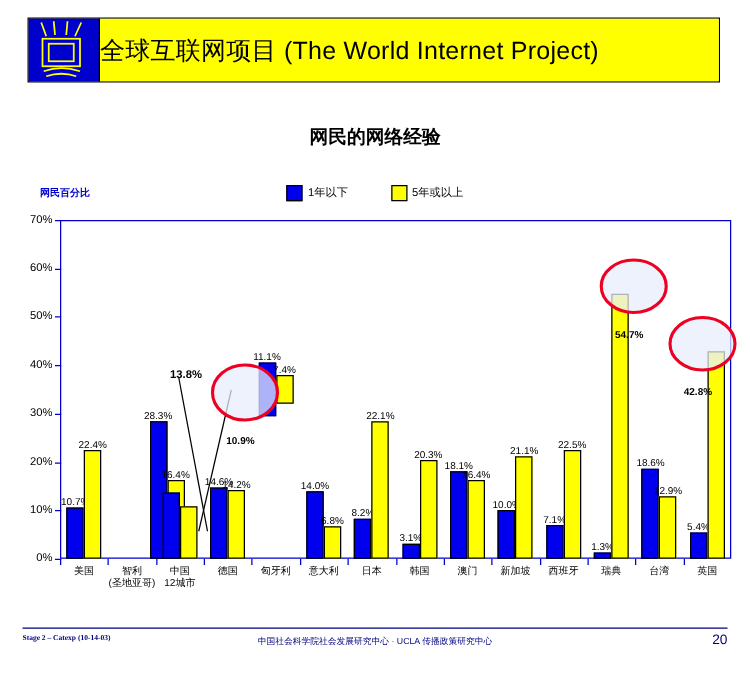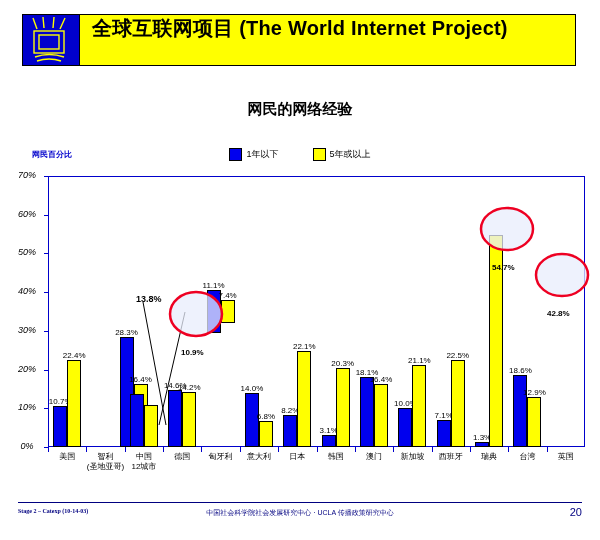--- a/index.html
+++ b/index.html
@@ -12,22 +12,22 @@
   #title-banner{
     position:absolute;left:22px;top:14px;width:554px;height:52px;
     border:1px solid #000;box-sizing:border-box;display:flex;align-items:stretch;
   }
   #banner-logo{
     width:56px;background:#0000cc;border-right:1px solid #000;
     position:relative;flex:0 0 56px;
   }
   #banner-logo svg{position:absolute;left:0;top:0;}
   #banner-text-wrap{
-    flex:1;background:#ffff00;display:flex;
-    padding-left:12px;box-sizing:border-box;font-weight:bold;
+    flex:1;background:#ffff00;display:flex;align-items:center;
+    box-sizing:border-box;
   }
   #banner-text{
     font-size:20px;color:#000;white-space:nowrap;letter-spacing:.2px;
   }
   
   #chart-title{
     position:absolute;left:0;top:100px;width:600px;text-align:center;
     font-size:15px;font-weight:bold;color:#000;
   }
   
@@ -47,22 +47,22 @@
   #plot{
     position:absolute;left:48px;top:176px;width:537px;height:271px;
   }
   #plot-frame{
     position:absolute;left:0;top:0;width:100%;height:100%;
     border-left:1.5px solid #0000cc;border-top:1.5px solid #0000cc;
     border-right:1.5px solid #0000cc;border-bottom:1.5px solid #0000cc;
     box-sizing:border-box;
   }
   .ytick{
-    position:absolute;left:-36px;width:30px;text-align:center;
-    font-size:9px;color:#000;transform:translateY(-6px);font-style:italic;
+    position:absolute;left:-36px;width:30px;text-align:right;
+    font-size:9px;color:#000;transform:translateY(-6px);
   }
   .ytick-mark{
     position:absolute;left:-4px;width:5px;height:1px;background:#0000cc;
   }
   #bars{position:absolute;left:0;top:0;width:100%;height:100%;}
   .group{
     position:absolute;bottom:0;display:flex;align-items:flex-end;
     justify-content:center;gap:0px;height:100%;
   }
   .bar{width:14px;border:1px solid #000;box-sizing:border-box;position:relative;}
@@ -209,21 +209,21 @@
         </div>
         <div class="bar yellow" style="height: 26.3257px;">
           <span class="bar-label">6.8%</span>
         </div>
       </div>
       <div class="xtick-mark" style="left: 191.786px; position: absolute; bottom: -5px;"></div>
       <div class="group" style="left: 230.143px; width: 38.3571px;">
         <div class="bar blue" style="height: 31.7457px;">
           <span class="bar-label">8.2%</span>
         </div>
-        <div class="bar yellow" style="height: 96px;">
+        <div class="bar yellow" style="height: 110px;">
           <span class="bar-label">22.1%</span>
         </div>
       </div>
       <div class="xtick-mark" style="left: 230.143px; position: absolute; bottom: -5px;"></div>
       <div class="group" style="left: 268.5px; width: 38.3571px;">
         <div class="bar blue" style="height: 12.0014px;">
           <span class="bar-label">3.1%</span>
         </div>
         <div class="bar yellow" style="height: 78.59px;">
           <span class="bar-label">20.3%</span>
@@ -266,20 +266,26 @@
       <div class="xtick-mark" style="left: 421.929px; position: absolute; bottom: -5px;"></div>
       <div class="group" style="left: 460.286px; width: 38.3571px;">
         <div class="bar blue" style="height: 72.0086px; margin-top: 33px;">
           <span class="bar-label">18.6%</span>
         </div>
         <div class="bar yellow" style="height: 49.9414px;">
           <span class="bar-label">12.9%</span>
         </div>
       </div>
       <div class="xtick-mark" style="left: 460.286px; position: absolute; bottom: -5px;"></div>
+      <div class="group" style="left: 498.643px; width: 38.3571px;">
+        <div class="bar blue" style="height: 20.9057px;">
+          <span class="bar-label">5.4%</span>
+        </div>
+        <div class="bar yellow" style="height: 165.697px;"></div>
+      </div>
       <div class="xtick-mark" style="left: 498.643px; position: absolute; bottom: -5px;"></div>
     </div>
 </div>
 
 <div id="xlabels">
     <div class="xlabel" style="left: 19.1786px;">美国</div>
     <div class="xlabel" style="left: 57.5357px;">智利<br>(圣地亚哥)</div>
     <div class="xlabel" style="left: 95.8929px;">中国<br>12城市</div>
     <div class="xlabel" style="left: 134.25px;">德国</div>
     <div class="xlabel" style="left: 172.607px;">匈牙利</div>

